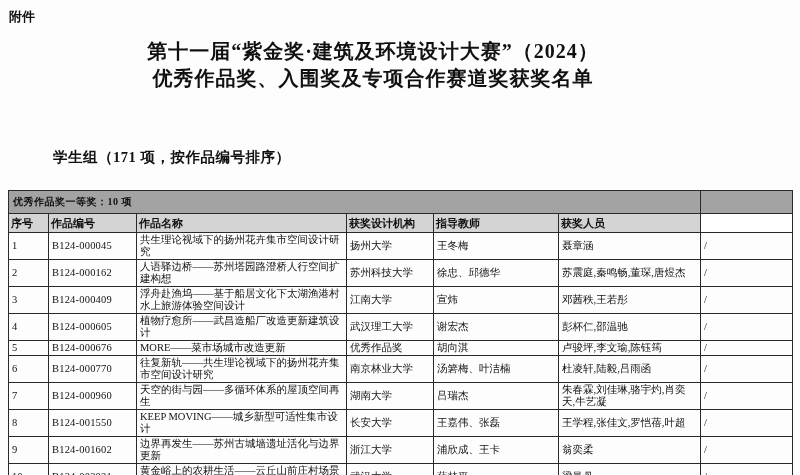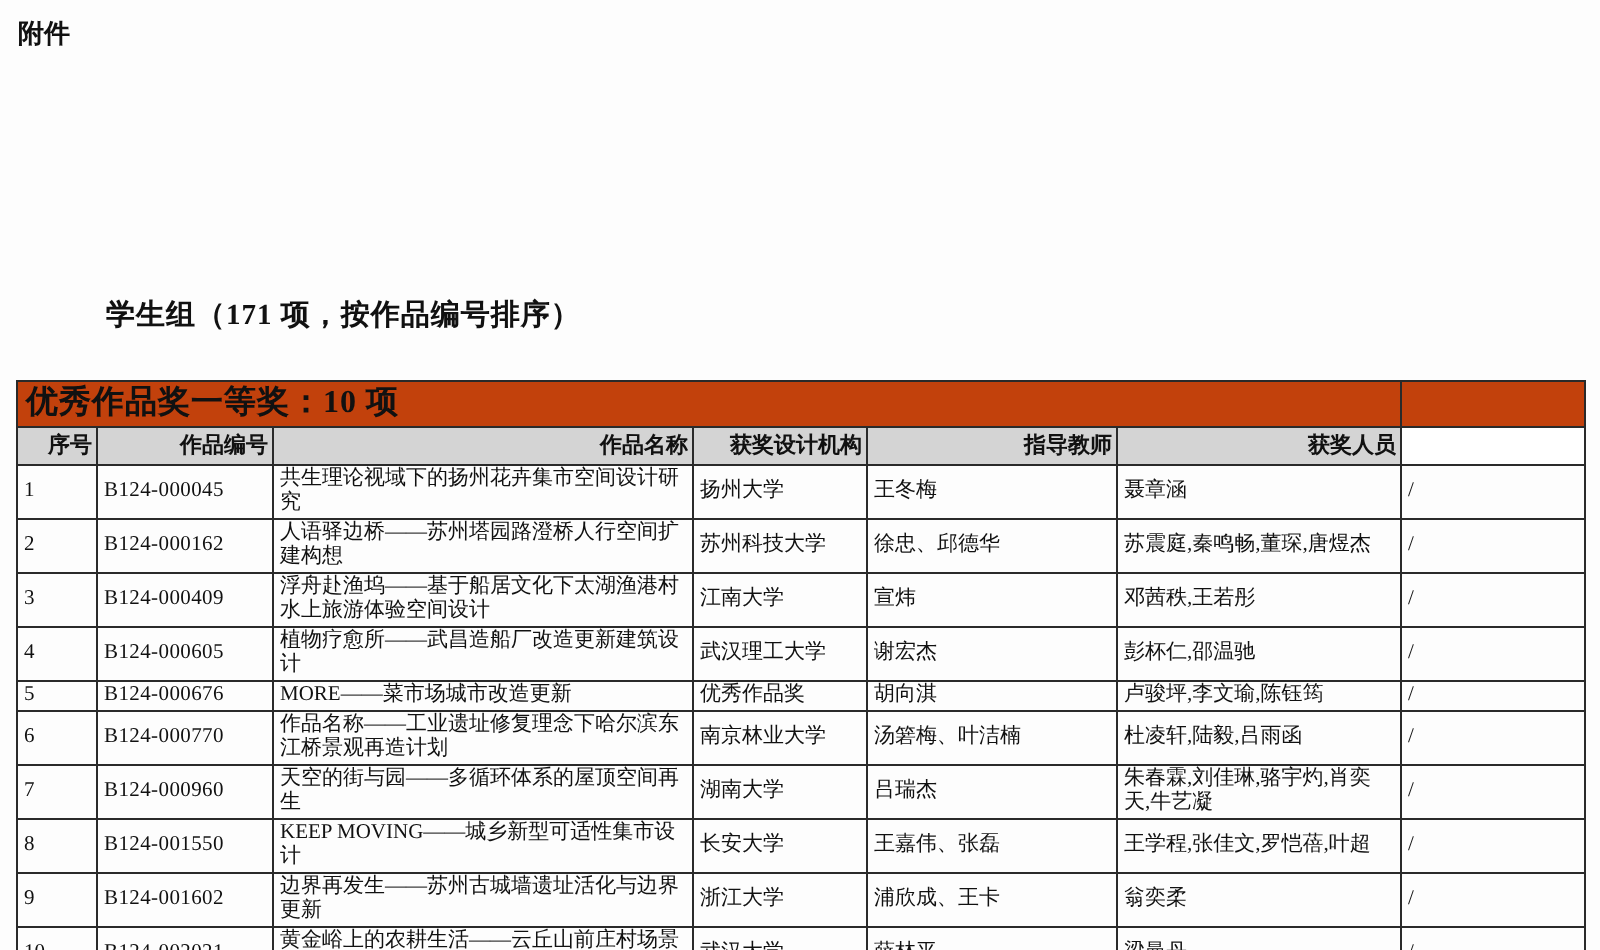--- a/index.html
+++ b/index.html
@@ -39,39 +39,43 @@
   table.awards td,table.awards th{
     border:1px solid var(--border);
     padding:1px 3px;
     vertical-align:middle;
     overflow:hidden;
     font-weight:normal;
     text-align:left;
     color:var(--ink);
   }
   tr.section-row td{
-    font-size:16px;font-weight:bold;
+    font-size:10px;font-weight:bold;
     padding:5px 4px;letter-spacing:0.5px;
-    background:#c2410c;
+    background:#a3a3a3;
   }
   tr.header-row th{
     background:var(--header-bg);
-    font-weight:bold;text-align:right;
+    font-weight:bold;text-align:left;
     font-size:11px;padding:3px 2px;
   }
   tr.header-row th.extra-col{background:#fff;}
   td.c-no,td.c-mark{text-align:center;}
   td.c-code{text-align:center;letter-spacing:0.2px;margin-left:40px;}
 </style>
 </head>
 <body>
 
 <div class="page">
   <div class="attachment">附件</div>
 
+  <div class="doc-title">
+    <div>第十一届“紫金奖·建筑及环境设计大赛”（2024）</div>
+    <div>优秀作品奖、入围奖及专项合作赛道奖获奖名单</div>
+  </div>
 
   <div class="group-heading">学生组（171 项，按作品编号排序）</div>
 
   <table class="awards">
     <colgroup>
       <col style="width:40px">
         <col style="width:88px">
         <col style="width:210px">
       <col style="width:87px">
         <col style="width:125px">
@@ -133,21 +137,21 @@
           <td class="c-code">B124-000676</td>
           <td class="c-title">MORE——菜市场城市改造更新</td>
           <td class="c-org">优秀作品奖</td>
           <td class="c-teachers">胡向淇</td>
           <td class="c-awardees">卢骏坪,李文瑜,陈钰筠</td>
           <td class="c-mark">/</td>
         </tr>
         <tr>
           <td class="c-no">6</td>
           <td class="c-code">B124-000770</td>
-          <td class="c-title">作品名称——工业遗址修复理念下哈尔滨东江桥景观再造计划</td>
+          <td class="c-title">往复新轨——共生理论视域下的扬州花卉集市空间设计研究</td>
           <td class="c-org">南京林业大学</td>
           <td class="c-teachers">汤箬梅、叶洁楠</td>
           <td class="c-awardees">杜凌轩,陆毅,吕雨函</td>
           <td class="c-mark">/</td>
         </tr>
         <tr>
           <td class="c-no">7</td>
           <td class="c-code">B124-000960</td>
           <td class="c-title">天空的街与园——多循环体系的屋顶空间再生</td>
           <td class="c-org">湖南大学</td>

